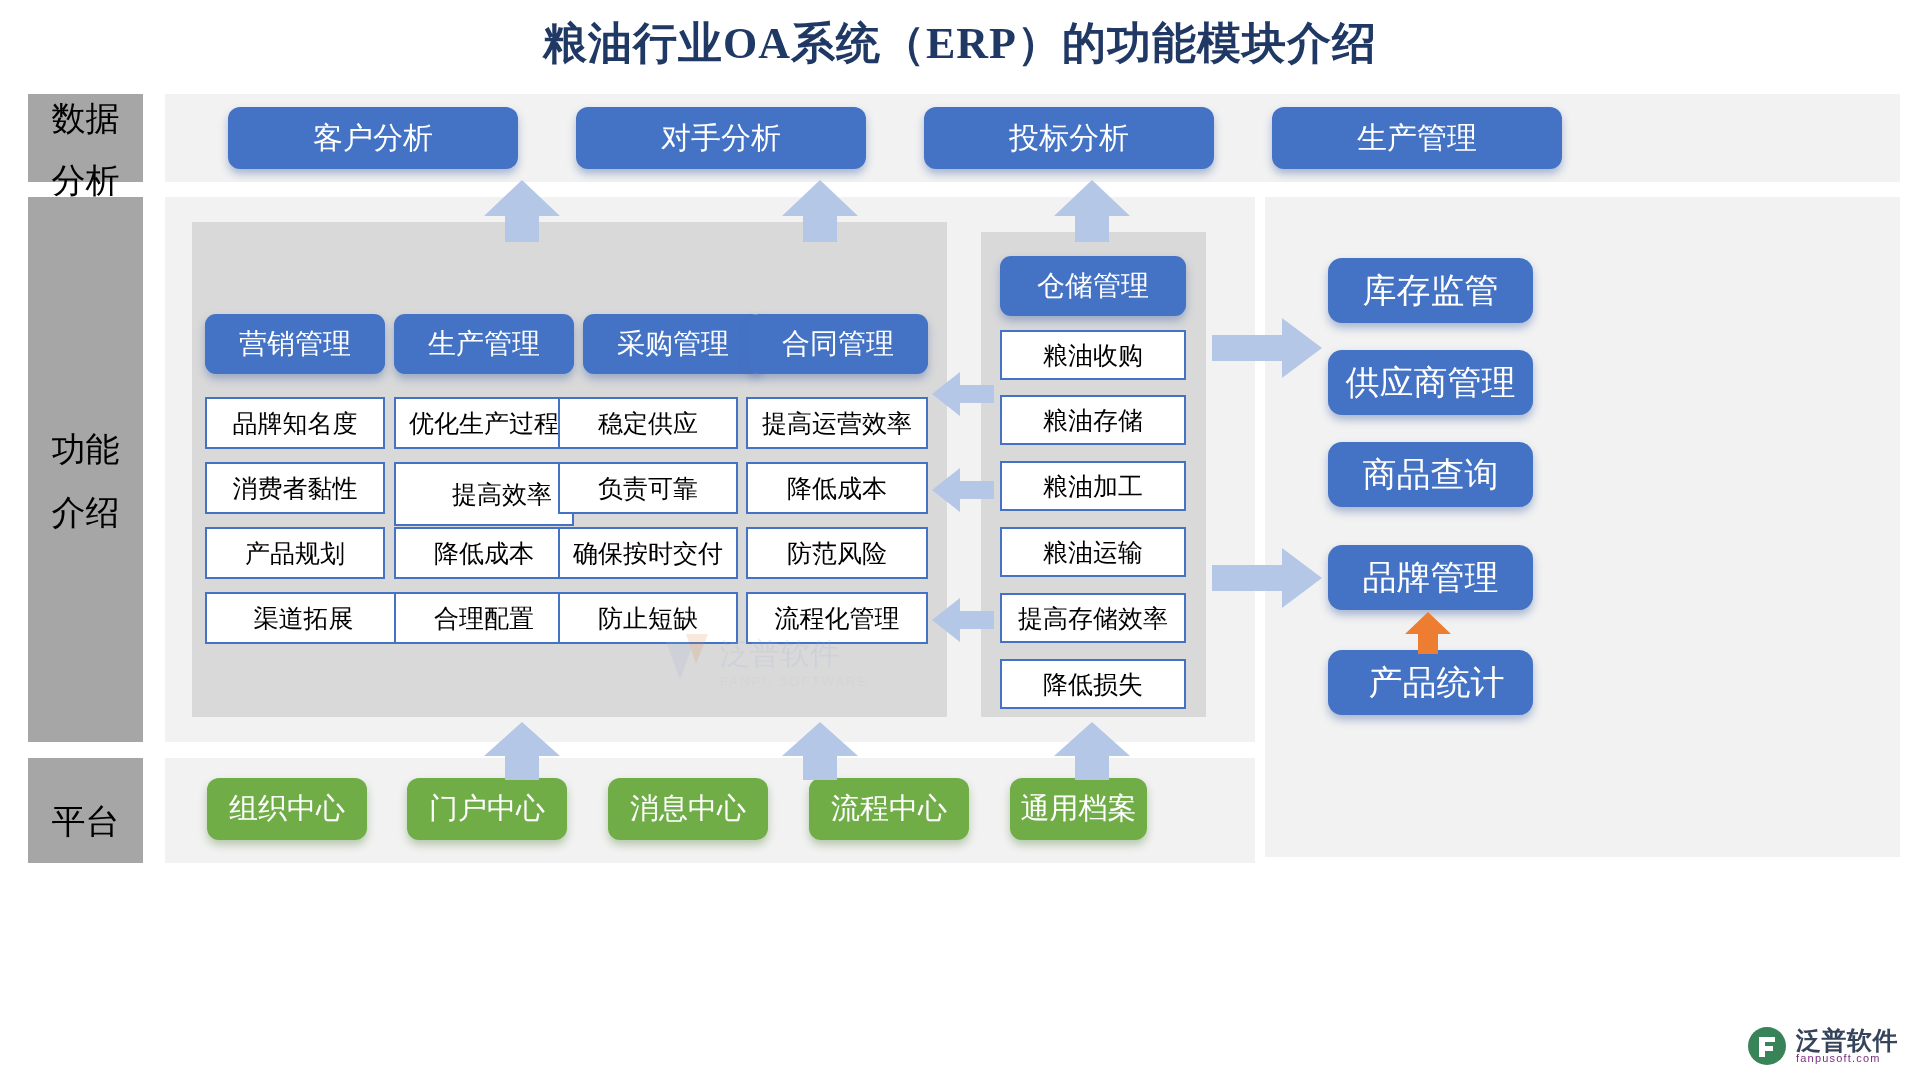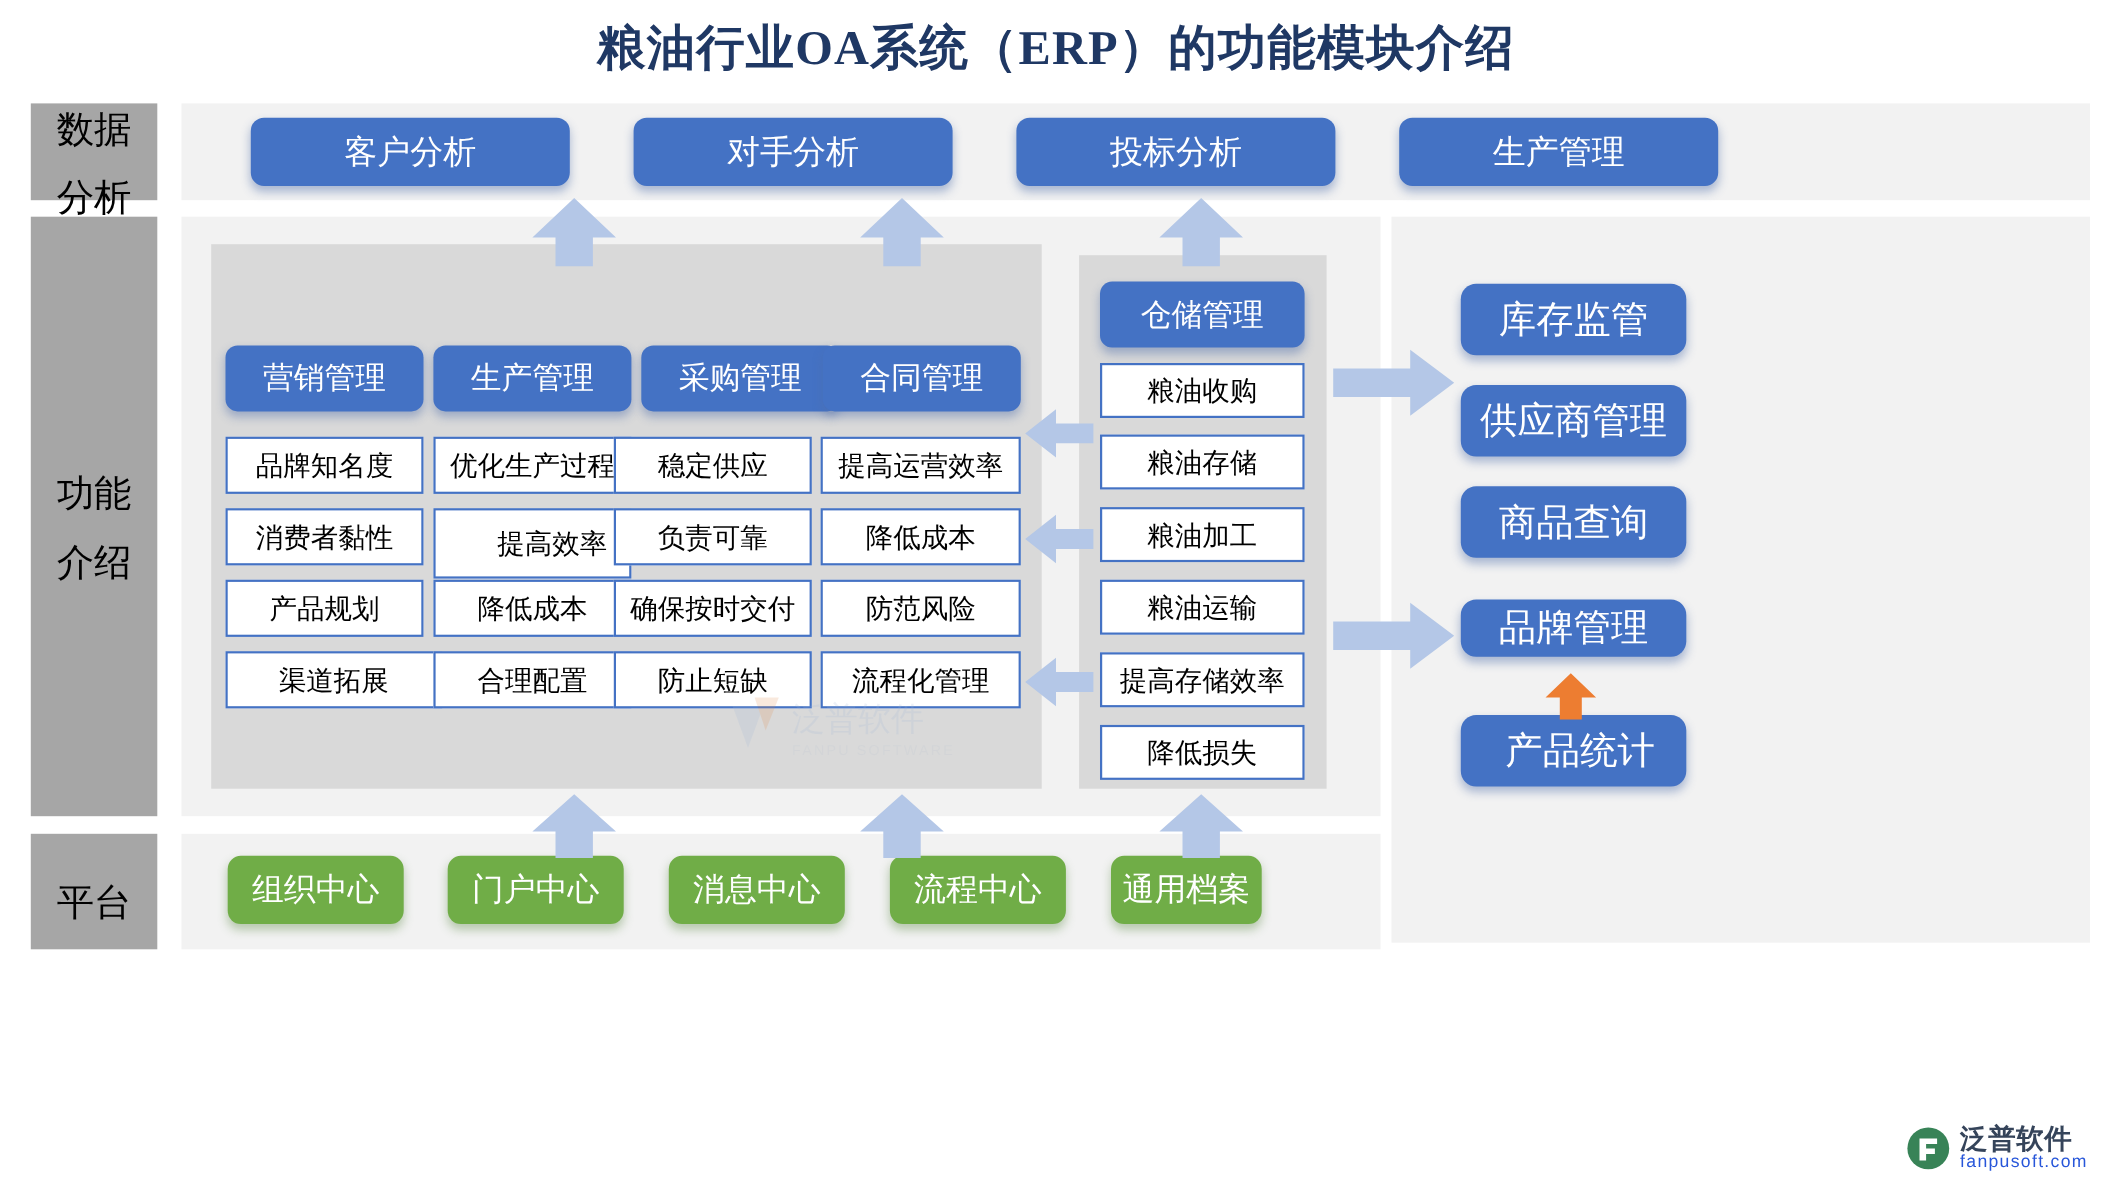--- a/index.html
+++ b/index.html
@@ -86,21 +86,21 @@
   }
   .wm-brand {
     position: absolute;
     right: 22px; bottom: 14px;
     display: flex; align-items: center; gap: 9px;
     opacity: 0.95;
   }
   .wm-brand .bt { display:flex; flex-direction:column; line-height:1.05; }
   .wm-brand .bt .n1 { font-size: 25px; font-weight: bold; color: #2b3a52; letter-spacing:0.5px;
     font-family:"Liberation Sans", sans-serif; }
-  .wm-brand .bt .n2 { font-size: 16px; color: #1d4ed8; letter-spacing:1.2px;
+  .wm-brand .bt .n2 { font-size: 11px; color: #701a75; letter-spacing:1.2px;
     font-family:"Liberation Sans", sans-serif; }
 </style>
 </head>
 <body>
 
 <div id="root">
 
   <div class="title">粮油行业OA系统（ERP）的功能模块介绍</div>
 
   <div class="row-panel" style="left:165px; top:94px; width:1735px; height:88px;"></div>
@@ -155,21 +155,21 @@
   <div class="wcell" style="left:1000px; top:330px; width:186px; height:50px;">粮油收购</div>
   <div class="wcell" style="left:1000px; top:395px; width:186px; height:50px;">粮油存储</div>
   <div class="wcell" style="left:1000px; top:461px; width:186px; height:50px;">粮油加工</div>
   <div class="wcell" style="left:1000px; top:527px; width:186px; height:50px;">粮油运输</div>
   <div class="wcell" style="left:1000px; top:593px; width:186px; height:50px;">提高存储效率</div>
   <div class="wcell" style="left:1000px; top:659px; width:186px; height:50px;">降低损失</div>
 
   <div class="blue-pill big" style="left:1328px; top:258px; width:205px; height:65px;">库存监管</div>
   <div class="blue-pill big" style="left:1328px; top:350px; width:205px; height:65px;">供应商管理</div>
   <div class="blue-pill big" style="left:1328px; top:442px; width:205px; height:65px;">商品查询</div>
-  <div class="blue-pill big" style="left:1328px; top:545px; width:205px; height:52px;text-align:center;">品牌管理</div>
+  <div class="blue-pill big" style="left:1328px; top:545px; width:205px; height:65px;text-align:center;">品牌管理</div>
   <div class="blue-pill big" style="left:1328px; top:650px; width:205px; height:65px;padding-left:12px;">产品统计</div>
 
   <div class="row-panel" style="left:165px; top:758px; width:1090px; height:105px;"></div>
 
   <div class="band-label" style="left:28px; top:758px; width:115px; height:105px;">
     <span>平台</span>
   </div>
 
   <div class="green-pill" style="left:207px; top:778px; width:160px; height:62px;">组织中心</div>
   <div class="green-pill" style="left:407px; top:778px; width:160px; height:62px;">门户中心</div>

